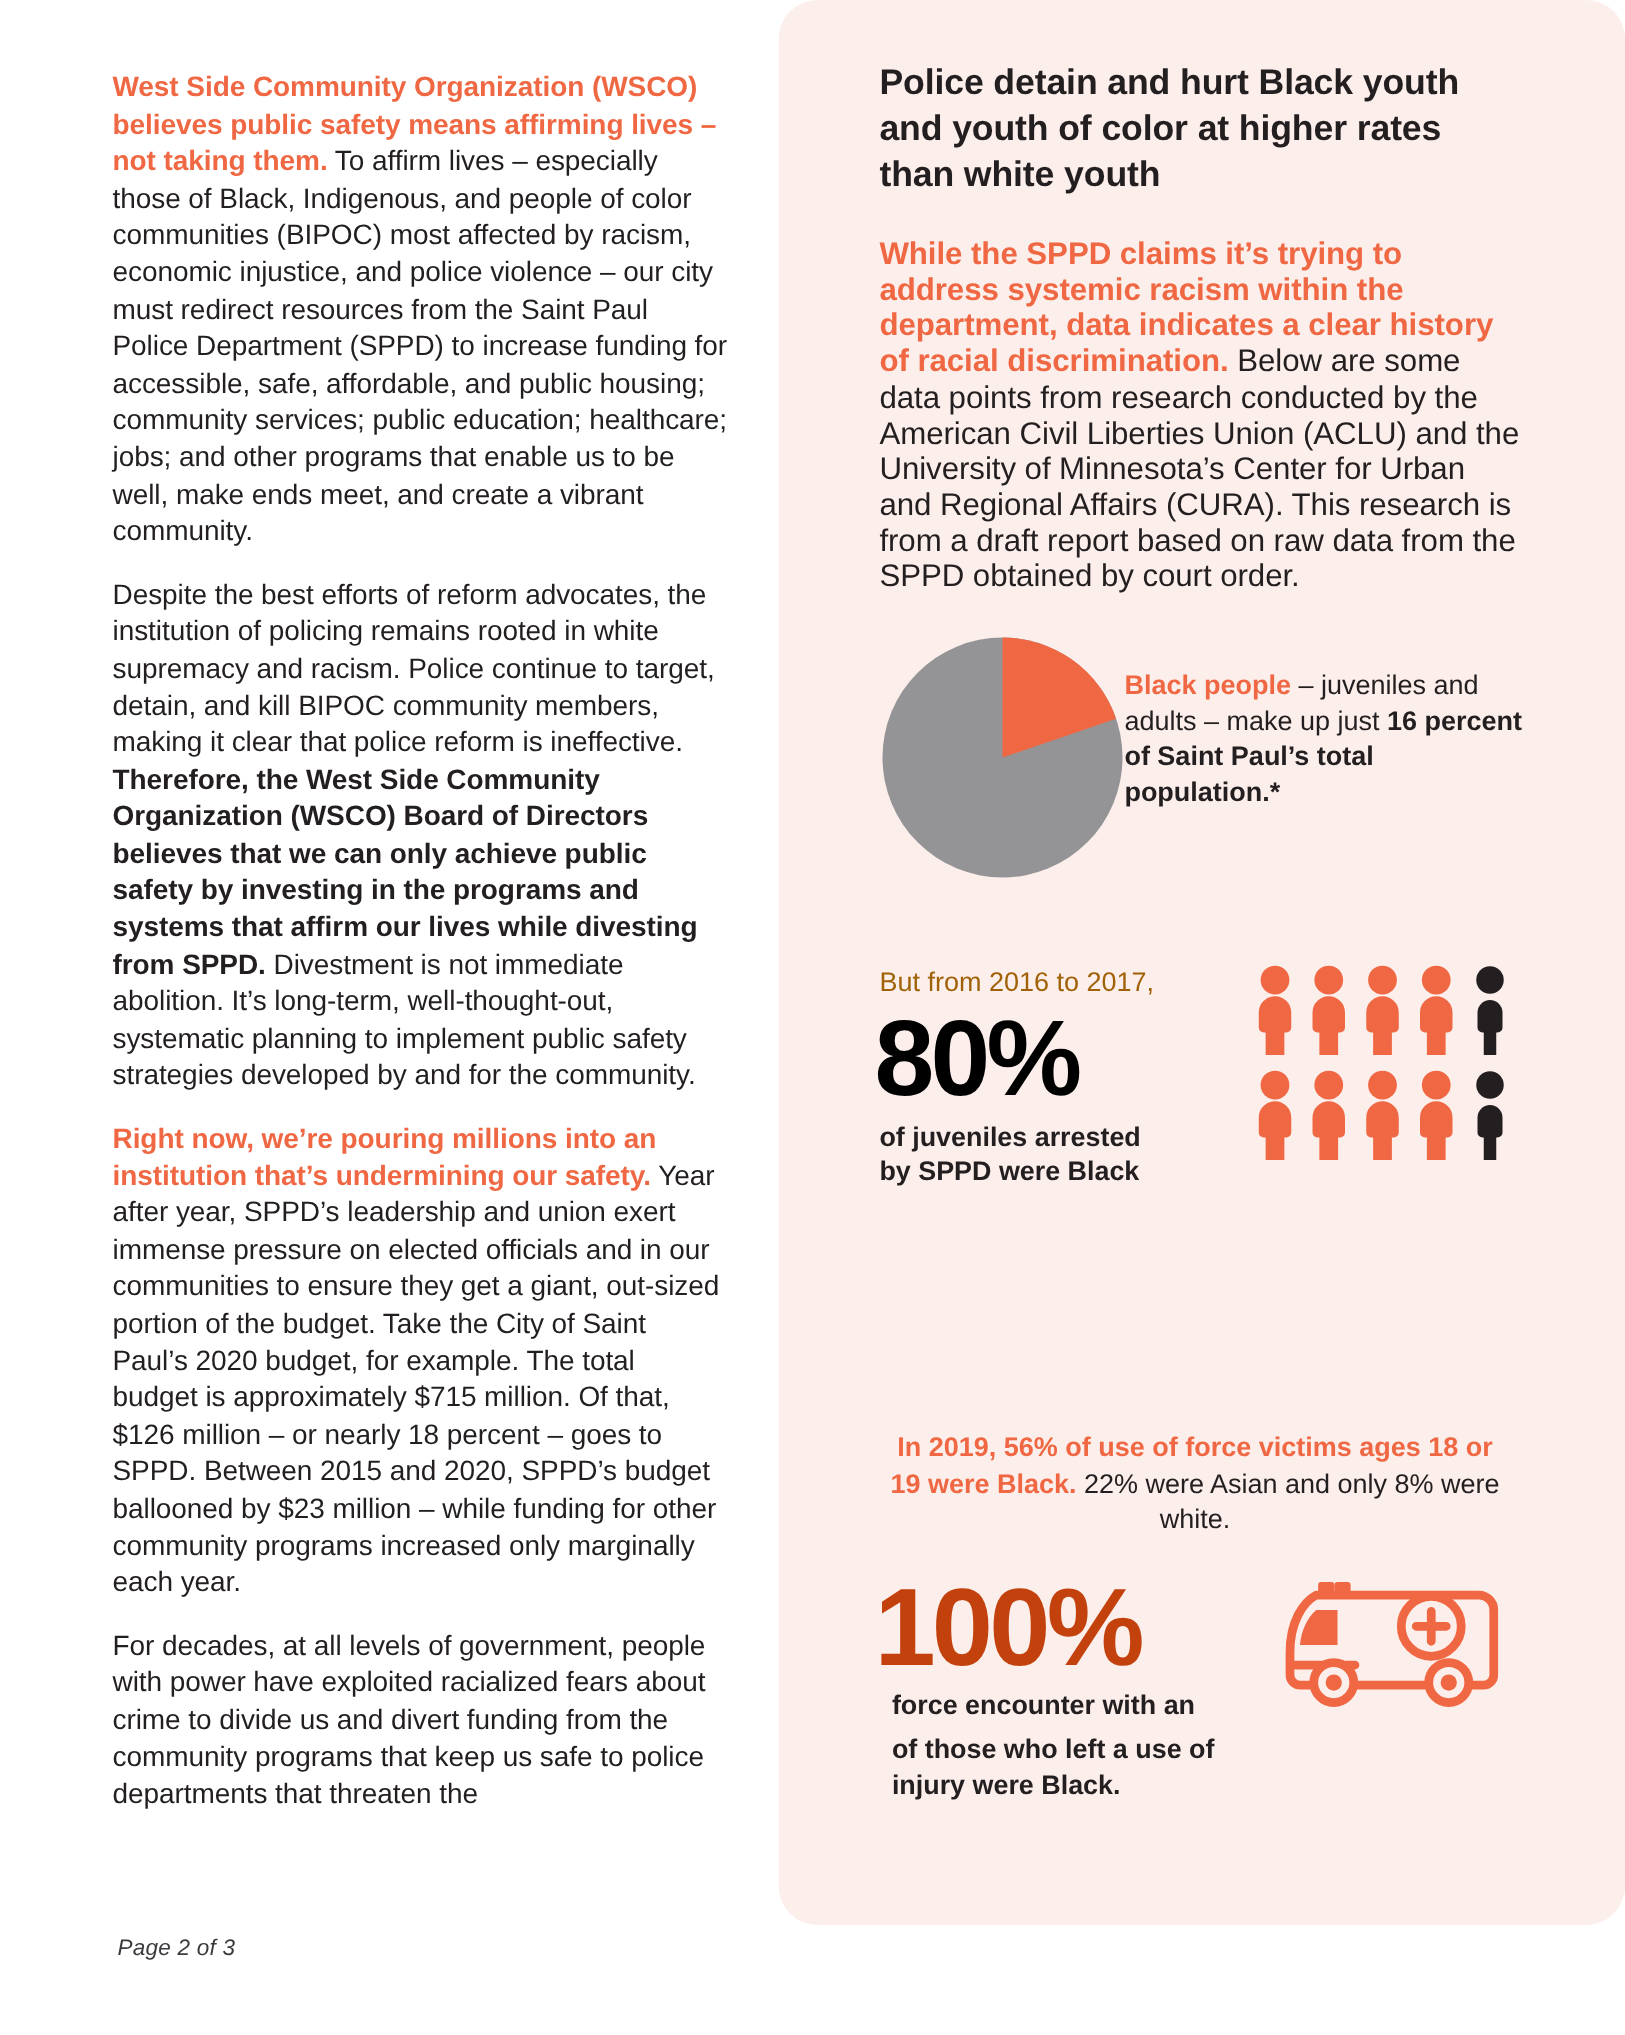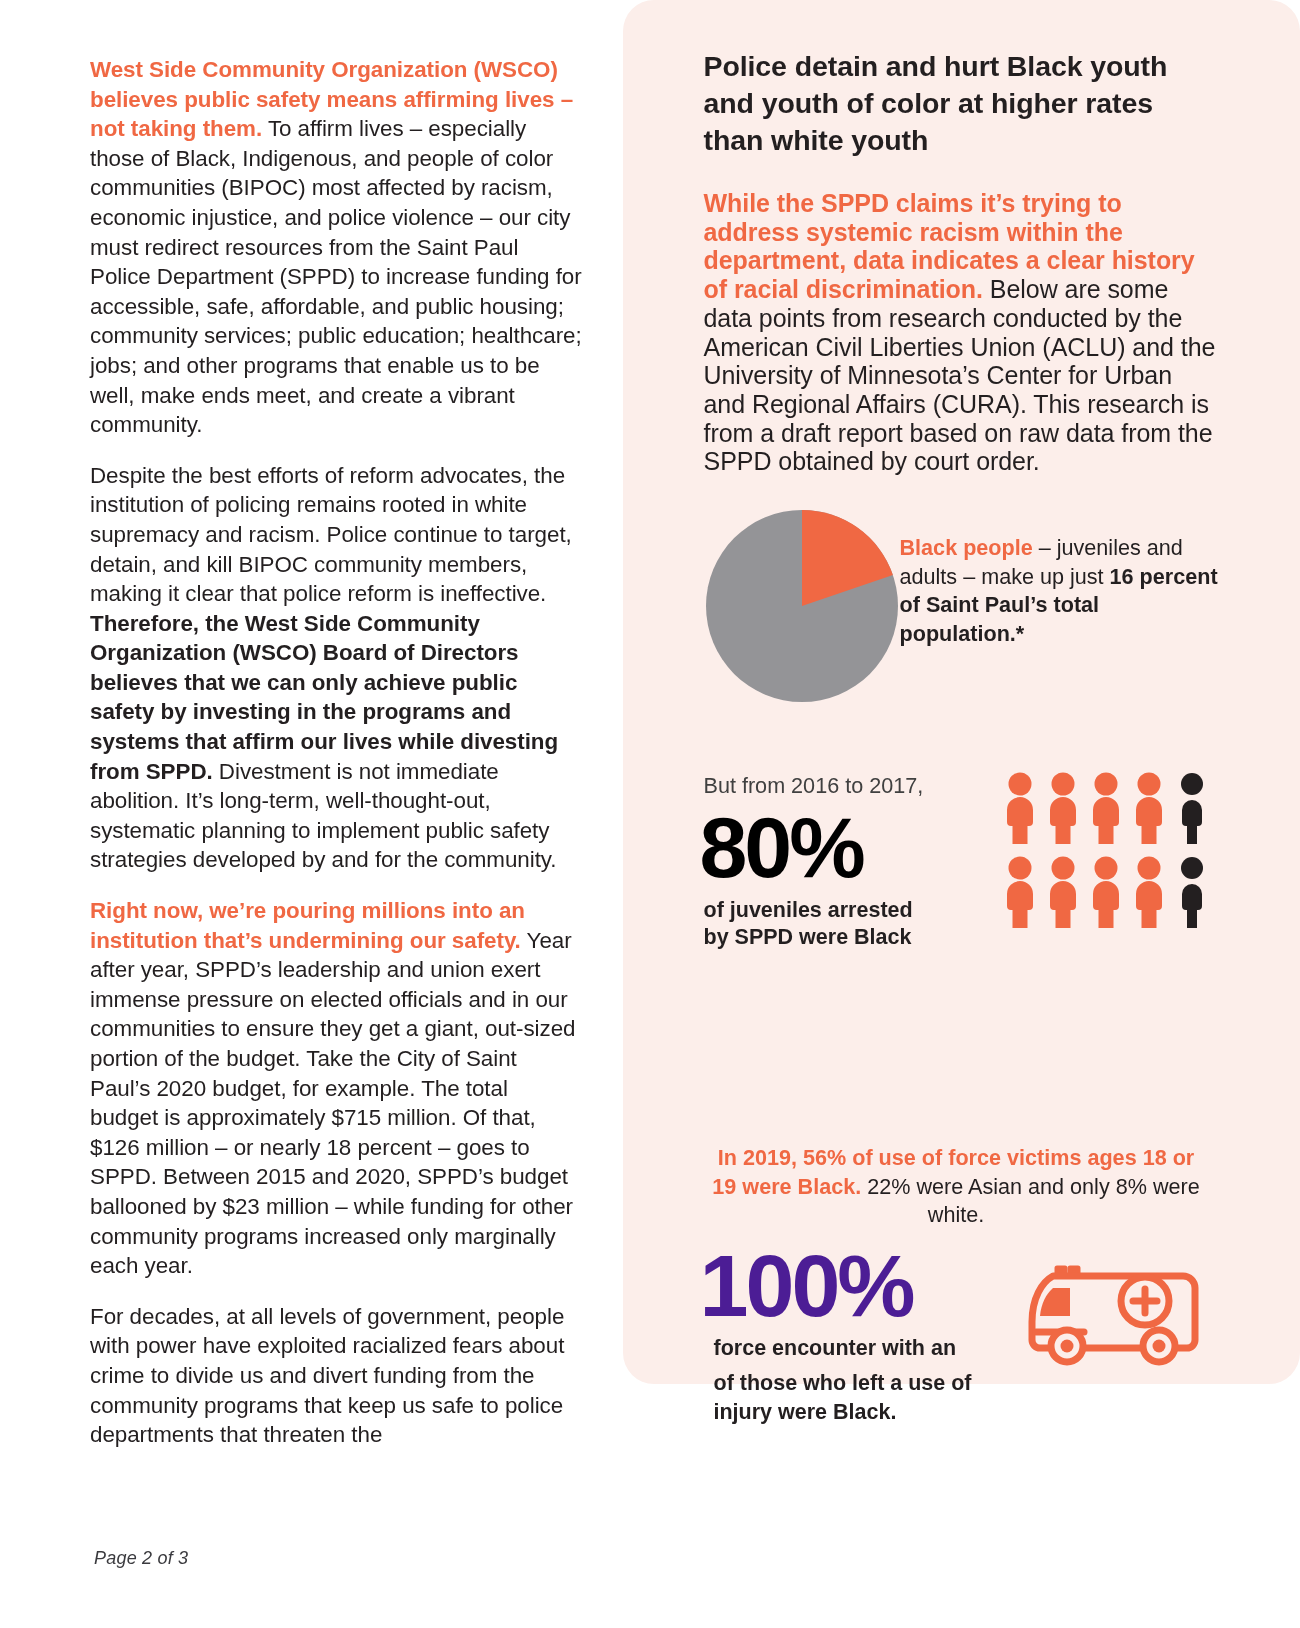--- a/index.html
+++ b/index.html
@@ -40,21 +40,21 @@
     position: absolute;
     left: 76px; top: 1548px;
     font-size: 18px;
     font-style: italic;
     color: #3b3b3f;
     letter-spacing: 0.2px;
   }
   
   .col-right {
     width: 687px;
-    height: 1384px;
+    height: 1540px;
     background: #fceeea;
     position: relative;
     border-radius: 31px;
   }
   .right-body {
     position: absolute;
     left: 81px; top: 48px;
     width: 516px;
   }
   h1.headline {
@@ -91,21 +91,21 @@
     position: absolute;
     left: 81px; top: 772px;
     width: 520px;
     display: flex;
     align-items: flex-start;
   }
   .stat80-text { width: 280px; flex: 0 0 280px; }
   .stat-lead {
     font-size: 21.6px;
     line-height: 27px;
-    color: #404040;
+    color: #a16207;
     margin-bottom: 2px;
   }
   .big-number {
     font-size: 86px;
     font-weight: 700;
     line-height: 92px;
     color: #000000;
     letter-spacing: -3px;
     margin: 2px 0 4px -4px;
   }
@@ -146,23 +146,24 @@
     left: 81px; top: 1238px;
     width: 520px;
     display: flex;
     align-items: flex-start;
   }
   .stat100-text { width: 310px; flex: 0 0 310px; }
   .big-number-100 {
     font-size: 88px;
     font-weight: 700;
     line-height: 96px;
-    color: #4c1d95;
+    color: #c2410c;
     letter-spacing: -3px;
     margin-left: -4px;
+    margin-top: 16px;
   }
   .stat100-sub {
     font-size: 21.5px;
     font-weight: 700;
     line-height: 29px;
     color: #231f20;
     margin-top: 6px;
     margin-left: 10px;
   }
   .ambulance-wrap { margin-left: 6px; margin-top: 8px; }

